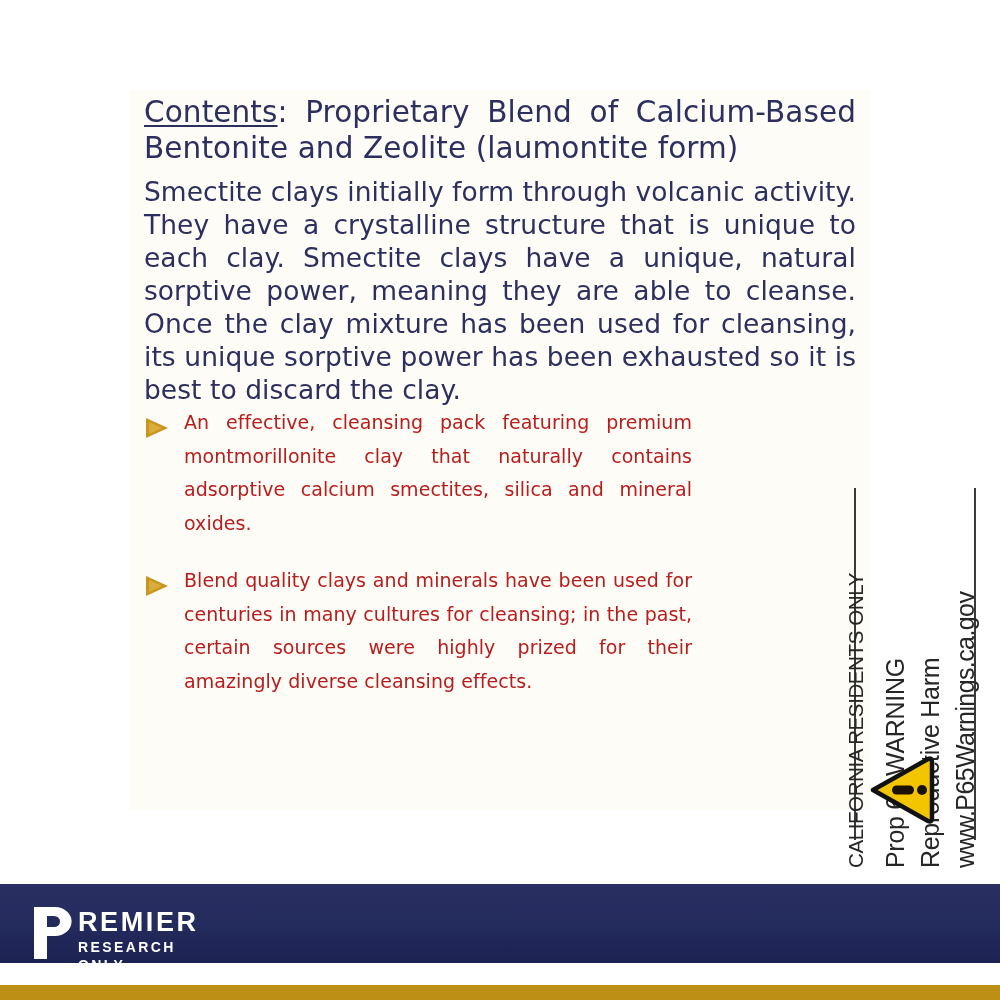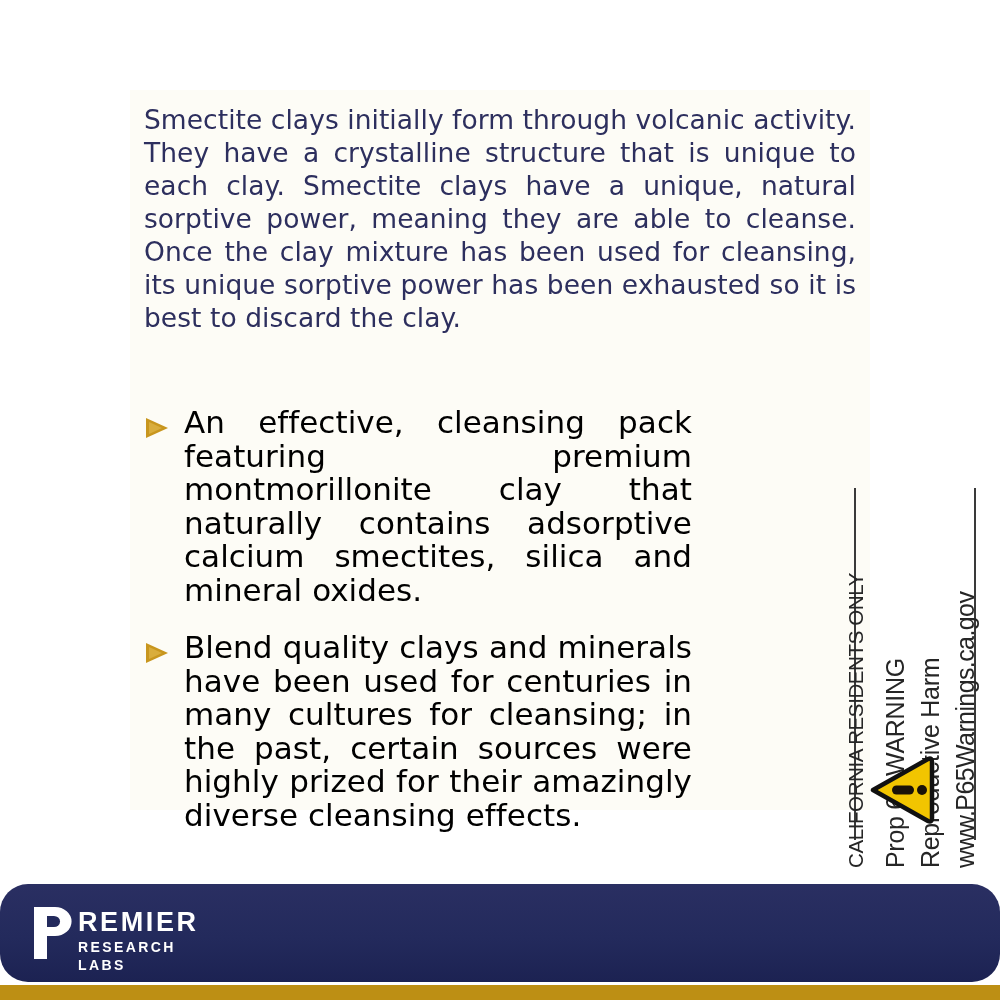--- a/index.html
+++ b/index.html
@@ -78,22 +78,22 @@
     margin-bottom: 24px;
   }
   .bullet-arrow {
     flex: 0 0 auto;
     width: 30px;
     padding-top: 10px;
   }
   .bullet-arrow svg { display: block; }
   .bullet-text {
     flex: 1 1 auto;
-    color: #000000;
-    font-size: 31px;
+    color: #b91c1c;
+    font-size: 19px;
     line-height: 33.5px;
     letter-spacing: 0.05px;
     text-align: justify;
     text-align-last: left;
     padding-left: 10px;
   }
 
   
   #prop65 {
     position: absolute;
@@ -151,23 +151,22 @@
     width: 72px;
     height: 72px;
   }
 
   
   #footer {
     position: absolute;
     left: 0;
     top: 884px;
     width: 1000px;
-    height: 98px;
+    height: 79px;
     background: linear-gradient(180deg, #2a2f62 0%, #232a5c 55%, #1c2252 100%);
-    border-radius: 28px;
   }
   #logo {
     position: absolute;
     left: 30px;
     top: 21px;
     height: 56px;
   }
   #logo-p {
     position: absolute;
     left: 0;
@@ -204,20 +203,21 @@
     background: #bd8f14;
   }
 </style>
 </head>
 <body>
 
 <div id="label-panel">
   <div id="label-inner">
 
     <div class="body-col">
+      <p class="contents-head"><span class="u">Contents</span><span>: Proprietary Blend of Calcium-Based Bentonite and Zeolite (laumontite form)</span></p>
       <p class="intro-para">Smectite clays initially form through volcanic activity. They have a crystalline structure that is unique to each clay. Smectite clays have a unique, natural sorptive power, meaning they are able to cleanse. Once the clay mixture has been used for cleansing, its unique sorptive power has been exhausted so it is best to discard the clay.</p>
     </div>
 
     <div id="bullets">
       <div class="bullet-row">
         <span class="bullet-arrow">
           <svg width="26" height="24" viewBox="0 0 26 24" aria-hidden="true">
             <polygon points="2,2 24,12 2,22" fill="#c8961e"></polygon>
             <polygon points="5,6 18,12 5,18" fill="#d9ad3c"></polygon>
           </svg>
@@ -262,17 +262,17 @@
 <div id="footer">
   <div id="logo">
     <div id="logo-p">
       <svg width="46" height="56" viewBox="0 0 46 56" aria-hidden="true">
         <path d="M4 2 H25 A16 14 0 0 1 25 31 H17 V54 H4 Z" fill="#ffffff"></path>
         <path d="M17 11 H24 A5.5 5 0 0 1 24 22 H17 Z" fill="#232a5c"></path>
       </svg>
     </div>
     <div id="logo-words">
       <div id="logo-premier">REMIER</div>
-      <div id="logo-sub">RESEARCH LABS</div>
+      <div id="logo-sub">RESEARCH ONLY</div>
     </div>
   </div>
 </div>
 <div id="gold-bar"></div>
 
 </body></html>

